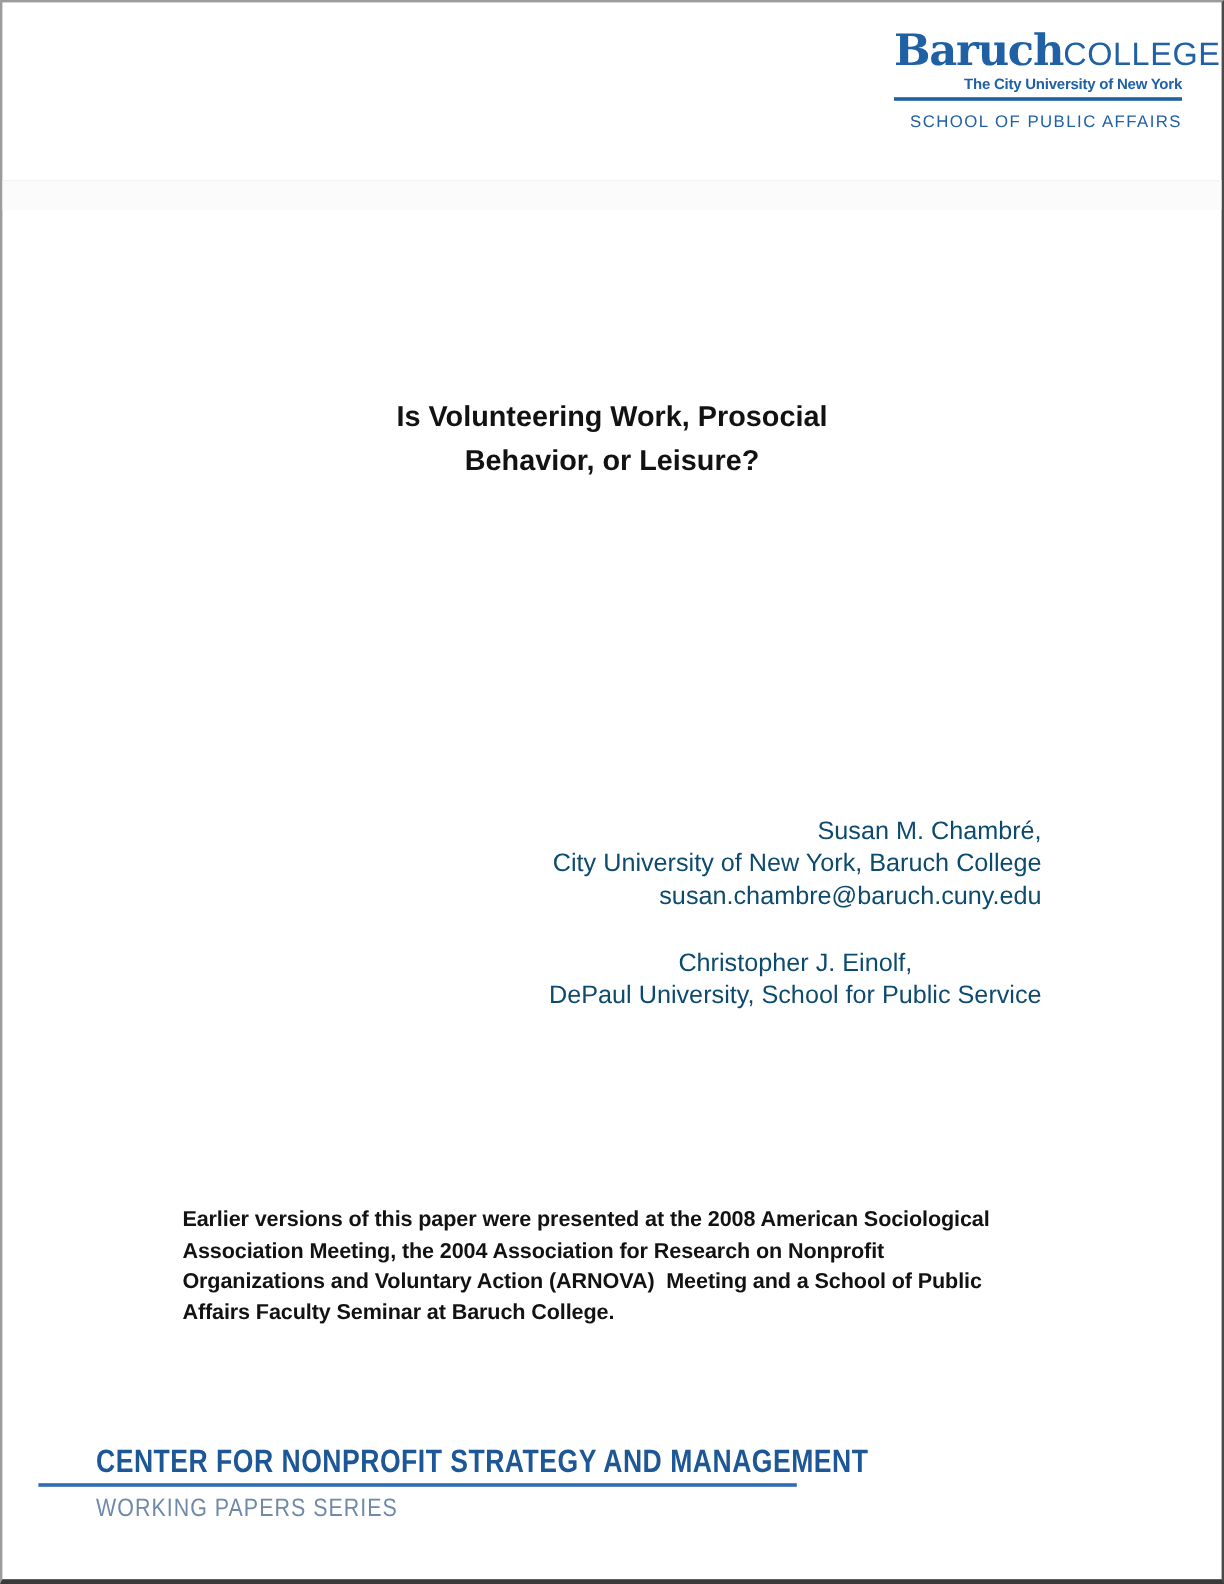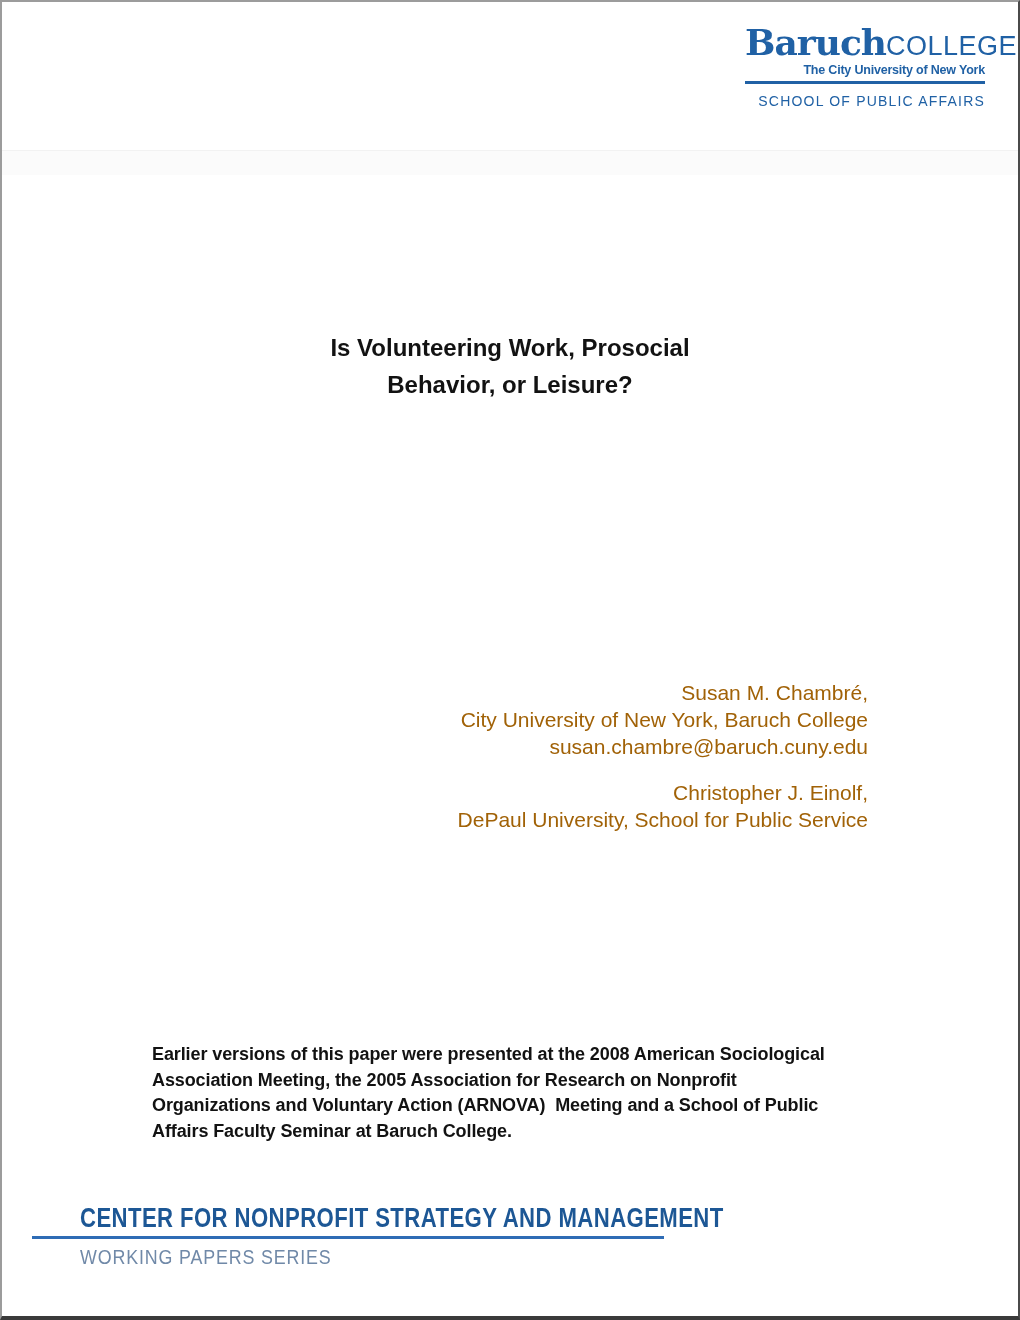--- a/index.html
+++ b/index.html
@@ -81,28 +81,28 @@
   }
 
   
   .authors {
     position: absolute;
     top: 677px;
     right: 150px;
     text-align: right;
     font-size: 21px;
     line-height: 27px;
-    color: #a16207;
+    color: #0c4a6e;
   }
-  .author-block + .author-block { margin-top: 19px; }
+  .author-block + .author-block { margin-top: 29px; text-align: center; }
 
   
   .footnote {
     position: absolute;
-    top: 1040px;
+    top: 1002px;
     left: 150px;
     font-weight: bold;
     font-size: 18px;
     line-height: 25.5px;
     letter-spacing: -0.1px;
     color: #121212;
   }
   .footnote .fn-line { white-space: pre; }
 
   
@@ -165,21 +165,21 @@
       <div>susan.chambre@baruch.cuny.edu</div>
     </div>
     <div class="author-block">
       <div>Christopher J. Einolf,</div>
       <div>DePaul University, School for Public Service</div>
     </div>
   </div>
 
   <div class="footnote">
     <div class="fn-line">Earlier versions of this paper were presented at the 2008 American Sociological</div>
-    <div class="fn-line">Association Meeting, the 2005 Association for Research on Nonprofit</div>
+    <div class="fn-line">Association Meeting, the 2004 Association for Research on Nonprofit</div>
     <div class="fn-line">Organizations and Voluntary Action (ARNOVA)  Meeting and a School of Public</div>
     <div class="fn-line">Affairs Faculty Seminar at Baruch College.</div>
   </div>
 
   <div class="footer">
     <div class="center-name">CENTER FOR NONPROFIT STRATEGY AND MANAGEMENT</div>
     <div class="divider"></div>
     <div class="series-name">WORKING PAPERS SERIES</div>
   </div>
 

